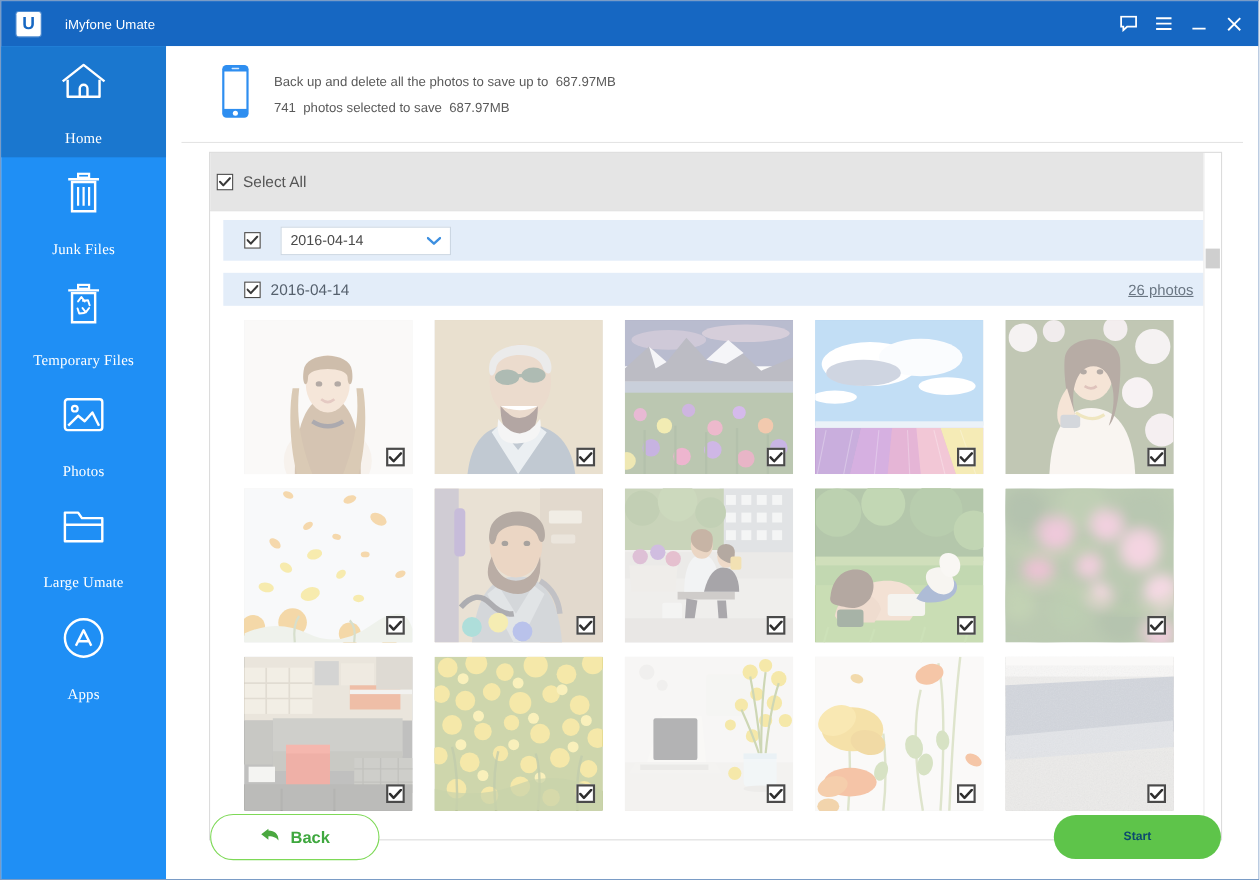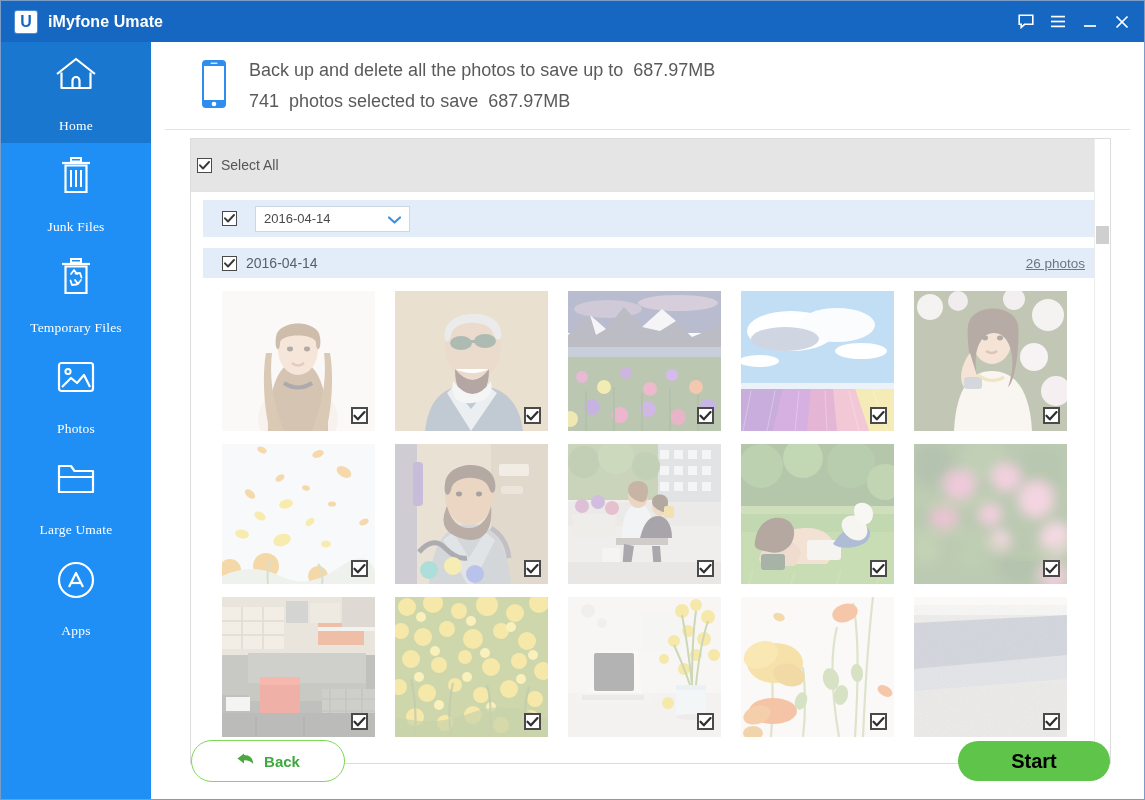--- a/index.html
+++ b/index.html
@@ -35,23 +35,23 @@
     background: #ffffff;
     border-radius: 2px;
     display: flex; align-items: center; justify-content: center;
     box-shadow: 0 0 0 1px rgba(255,255,255,.25);
   }
   .logo-box span {
     color: #1667c2; font-weight: bold; font-size: 16px; line-height: 1;
   }
   .app-title {
     color: #ffffff;
-    font-size: 16px;
-    font-weight: bold;
-    margin-left: 11px;
+    font-size: 12px;
+    font-weight: normal;
+    margin-left: 22px;
     letter-spacing: .1px;
   }
   .win-controls {
     margin-left: auto; display: flex; align-items: center;
     margin-right: 13px; gap: 14px;
   }
   .win-btn {
     width: 18px; height: 18px;
     display: flex; align-items: center; justify-content: center;
     cursor: pointer;
@@ -95,21 +95,21 @@
     height: 88px;
     display: flex; align-items: center;
     padding-left: 36px;
     box-sizing: border-box;
     border-bottom: 1px solid #e4e4e4;
     margin: 0 14px 0 14px;
   }
   .phone-icon { margin-right: 22px; }
   .banner-lines { display: flex; flex-direction: column; gap: 10px; }
   .banner-line {
-    font-size: 18px; color: #5a5a5a; white-space: pre;
+    font-size: 12px; color: #5a5a5a; white-space: pre;
   }
 
   
   .panel {
     position: absolute; top: 96px; left: 39px;
     width: 921px; height: 626px;
     box-sizing: border-box;
     border: 1px solid #dcdcdc;
     background: #ffffff;
     overflow: hidden;
@@ -234,21 +234,21 @@
   }
   .btn-start {
     margin-left: auto; margin-right: 34px;
     width: 152px; height: 40px;
     border-radius: 21px;
     background: #5ec44a;
     display: flex; align-items: center; justify-content: center;
     cursor: pointer;
   }
   .btn-start-label {
-    color: #000000; font-size: 20px; font-weight: bold; text-align: center;
+    color: #0c4a6e; font-size: 11px; font-weight: bold; text-align: center;
   }
 </style>
 </head>
 <body>
 
 <div class="app">
 
   <div class="titlebar">
     <div class="logo-box">
       <span>U</span>

